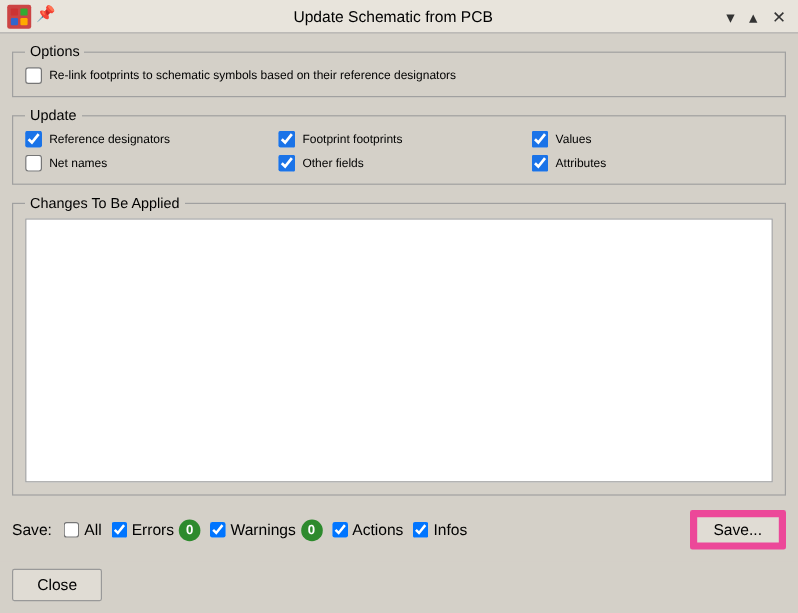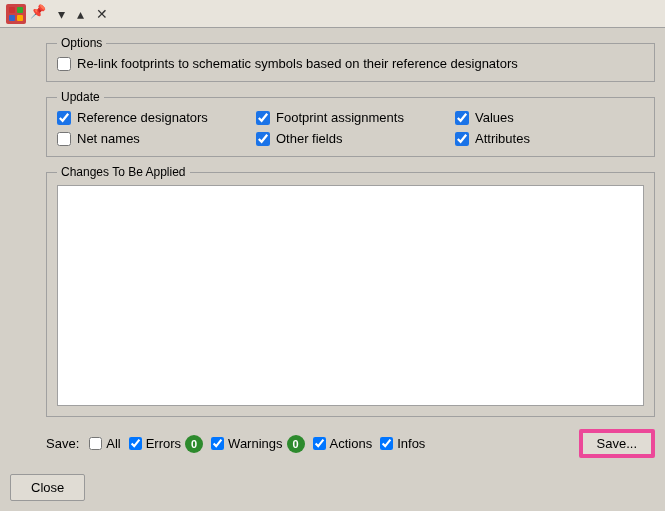--- a/index.html
+++ b/index.html
@@ -53,21 +53,20 @@
     }
 
     
     .main-content {
       flex: 1;
       padding: 8px 10px;
       display: flex;
       flex-direction: column;
       gap: 8px;
       background: #d4d0c8;
-      margin-left: 36px;
     }
 
     
     fieldset {
       border: 1px solid #a0a0a0;
       padding: 6px 10px 10px;
       background: #d4d0c8;
     }
     legend {
       font-size: 12px;
@@ -93,21 +92,21 @@
       align-items: center;
       gap: 6px;
     }
     .checkbox-row input[type="checkbox"] {
       width: 14px;
       height: 14px;
       accent-color: #1a73e8;
       cursor: pointer;
     }
     .checkbox-row label {
-      font-size: 13px;
+      font-size: 10px;
       color: #000;
       cursor: pointer;
       user-select: none;
     }
 
     
     .changes-fieldset {
       flex: 1;
       display: flex;
       flex-direction: column;
@@ -161,21 +160,21 @@
       display: flex;
       align-items: center;
       justify-content: center;
       font-size: 11px;
       font-weight: bold;
     }
     .save-btn {
       margin-left: auto;
       padding: 3px 14px;
       background: #e0dcd4;
-      border: 4px solid #ec4899;
+      border: 6px solid #ec4899;
       border-radius: 2px;
       cursor: pointer;
       font-size: 13px;
     }
 
     
     .bottom-bar {
       display: flex;
       justify-content: flex-start;
       gap: 8px;
@@ -226,20 +225,21 @@
     <div class="app-icon">
       <svg width="16" height="16" viewBox="0 0 16 16">
         <rect x="1" y="1" width="6" height="6" fill="#cc3333" rx="1"></rect>
         <rect x="9" y="1" width="6" height="6" fill="#33aa33" rx="1"></rect>
         <rect x="1" y="9" width="6" height="6" fill="#3366cc" rx="1"></rect>
         <rect x="9" y="9" width="6" height="6" fill="#ffaa00" rx="1"></rect>
       </svg>
     </div>
     <div class="pin-icon">📌</div>
   </div>
+  <div class="titlebar-title">Update Schematic from PCB</div>
   <div class="titlebar-controls">
     <button class="titlebar-btn">▾</button>
     <button class="titlebar-btn">▴</button>
     <button class="titlebar-btn">✕</button>
   </div>
 </div>
 
 <div class="main-content">
 
   <fieldset>
@@ -254,21 +254,21 @@
 
   <fieldset>
     <legend>Update</legend>
     <div class="update-grid">
       <div class="checkbox-row">
         <input type="checkbox" id="ref_des" checked="" style="">
         <label for="ref_des">Reference designators</label>
       </div>
       <div class="checkbox-row">
         <input type="checkbox" id="footprint" checked="" style="">
-        <label for="footprint">Footprint assignments</label>
+        <label for="footprint">Footprint footprints</label>
       </div>
       <div class="checkbox-row">
         <input type="checkbox" id="values" checked="" style="">
         <label for="values">Values</label>
       </div>
       <div class="checkbox-row">
         <input type="checkbox" id="net_names" style="">
         <label for="net_names">Net names</label>
       </div>
       <div class="checkbox-row">

